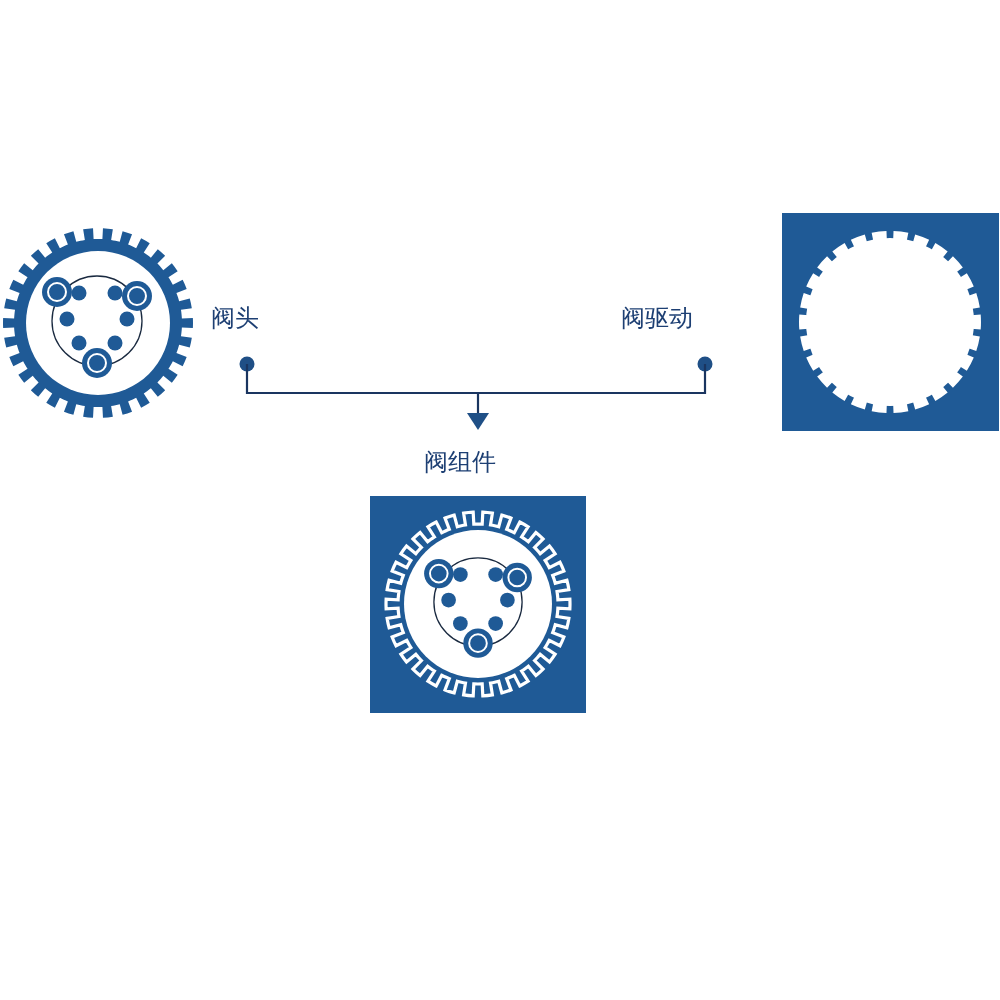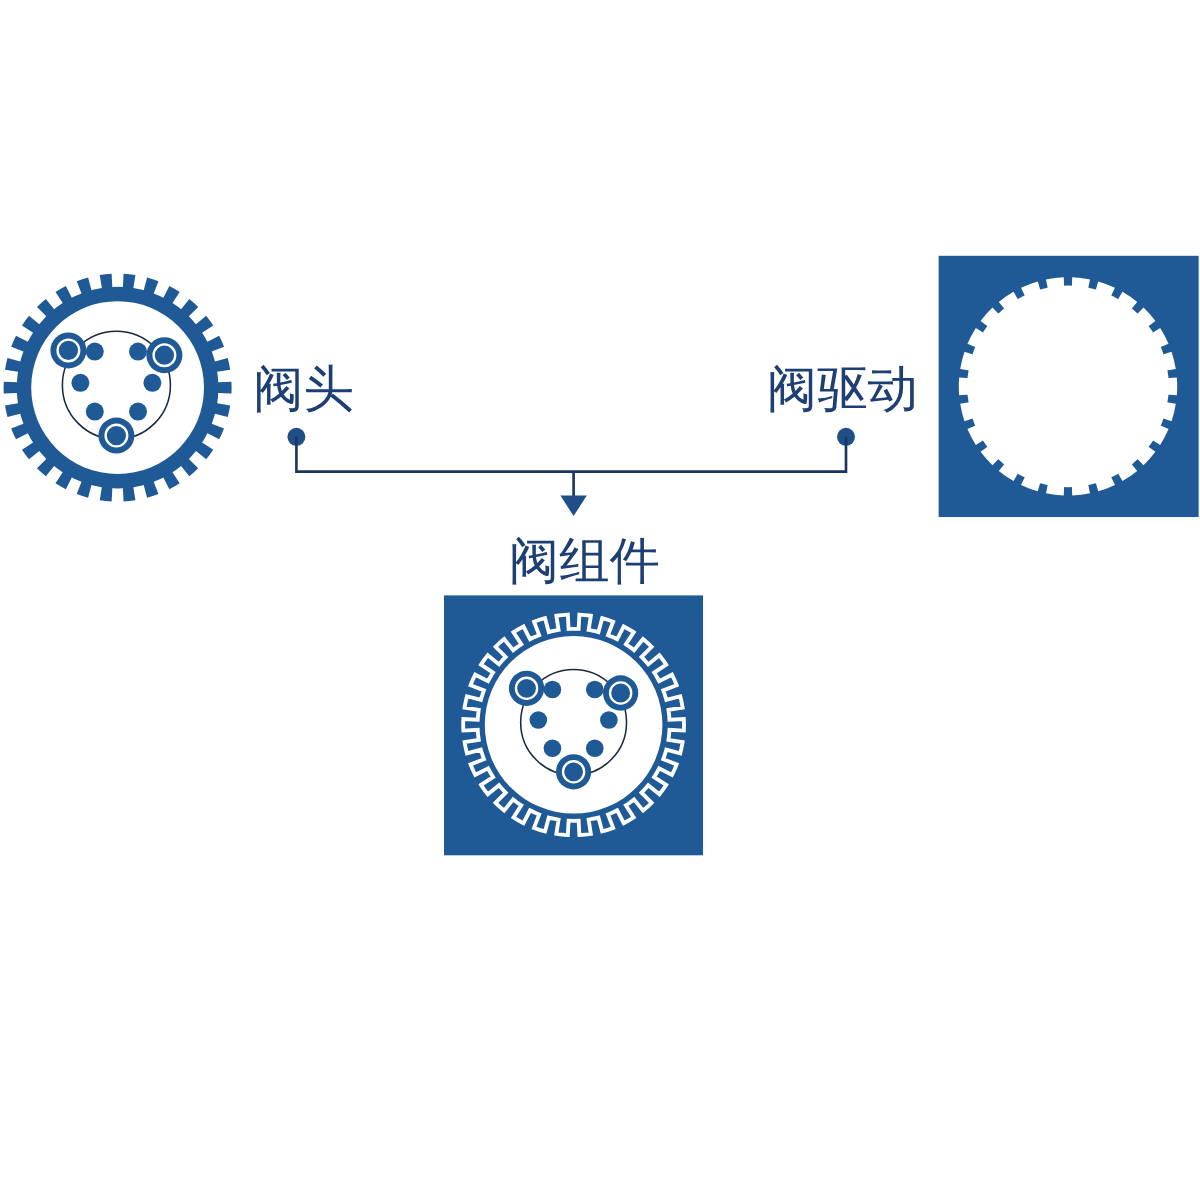--- a/index.html
+++ b/index.html
@@ -1,19 +1,19 @@
 <!DOCTYPE html>
 <html><head>
 <meta charset="utf-8">
 <style>
   html, body { margin: 0; padding: 0; background: #ffffff; }
   body { width: 1000px; height: 1000px; position: relative; overflow: hidden;
          font-family: "DejaVu Sans", "Liberation Sans", sans-serif; }
   .abs { position: absolute; }
-  .label { position: absolute; color: #1d3f73; font-size: 42px; line-height: 1; white-space: nowrap; letter-spacing: 0px; font-family: Liberation Mono, monospace; }
+  .label { position: absolute; color: #1d3f73; font-size: 24px; line-height: 1; white-space: nowrap; letter-spacing: 0px; }
   svg { display: block; }
 </style>
 </head>
 <body>
 
 <div class="abs" style="left:0; top:225px;">
   <svg width="196" height="196" viewBox="-98 -98 196 196" id="leftGear">
       <path d="M0.00 -84.00 A84 84 0 0 1 4.40 -83.88 L4.97 -94.87 A95 95 0 0 1 14.86 -93.83 L13.14 -82.97 A84 84 0 0 1 17.46 -82.16 A84 84 0 0 1 21.74 -81.14 L24.59 -91.76 A95 95 0 0 1 34.04 -88.69 L30.10 -78.42 A84 84 0 0 1 34.17 -76.74 A84 84 0 0 1 38.14 -74.84 L43.13 -84.65 A95 95 0 0 1 51.74 -79.67 L45.75 -70.45 A84 84 0 0 1 49.37 -67.96 A84 84 0 0 1 52.86 -65.28 L59.79 -73.83 A95 95 0 0 1 67.18 -67.18 L59.40 -59.40 A84 84 0 0 1 62.42 -56.21 A84 84 0 0 1 65.28 -52.86 L73.83 -59.79 A95 95 0 0 1 79.67 -51.74 L70.45 -45.75 A84 84 0 0 1 72.75 -42.00 A84 84 0 0 1 74.84 -38.14 L84.65 -43.13 A95 95 0 0 1 88.69 -34.04 L78.42 -30.10 A84 84 0 0 1 79.89 -25.96 A84 84 0 0 1 81.14 -21.74 L91.76 -24.59 A95 95 0 0 1 93.83 -14.86 L82.97 -13.14 A84 84 0 0 1 83.54 -8.78 A84 84 0 0 1 83.88 -4.40 L94.87 -4.97 A95 95 0 0 1 94.87 4.97 L83.88 4.40 A84 84 0 0 1 83.54 8.78 A84 84 0 0 1 82.97 13.14 L93.83 14.86 A95 95 0 0 1 91.76 24.59 L81.14 21.74 A84 84 0 0 1 79.89 25.96 A84 84 0 0 1 78.42 30.10 L88.69 34.04 A95 95 0 0 1 84.65 43.13 L74.84 38.14 A84 84 0 0 1 72.75 42.00 A84 84 0 0 1 70.45 45.75 L79.67 51.74 A95 95 0 0 1 73.83 59.79 L65.28 52.86 A84 84 0 0 1 62.42 56.21 A84 84 0 0 1 59.40 59.40 L67.18 67.18 A95 95 0 0 1 59.79 73.83 L52.86 65.28 A84 84 0 0 1 49.37 67.96 A84 84 0 0 1 45.75 70.45 L51.74 79.67 A95 95 0 0 1 43.13 84.65 L38.14 74.84 A84 84 0 0 1 34.17 76.74 A84 84 0 0 1 30.10 78.42 L34.04 88.69 A95 95 0 0 1 24.59 91.76 L21.74 81.14 A84 84 0 0 1 17.46 82.16 A84 84 0 0 1 13.14 82.97 L14.86 93.83 A95 95 0 0 1 4.97 94.87 L4.40 83.88 A84 84 0 0 1 0.00 84.00 A84 84 0 0 1 -4.40 83.88 L-4.97 94.87 A95 95 0 0 1 -14.86 93.83 L-13.14 82.97 A84 84 0 0 1 -17.46 82.16 A84 84 0 0 1 -21.74 81.14 L-24.59 91.76 A95 95 0 0 1 -34.04 88.69 L-30.10 78.42 A84 84 0 0 1 -34.17 76.74 A84 84 0 0 1 -38.14 74.84 L-43.13 84.65 A95 95 0 0 1 -51.74 79.67 L-45.75 70.45 A84 84 0 0 1 -49.37 67.96 A84 84 0 0 1 -52.86 65.28 L-59.79 73.83 A95 95 0 0 1 -67.18 67.18 L-59.40 59.40 A84 84 0 0 1 -62.42 56.21 A84 84 0 0 1 -65.28 52.86 L-73.83 59.79 A95 95 0 0 1 -79.67 51.74 L-70.45 45.75 A84 84 0 0 1 -72.75 42.00 A84 84 0 0 1 -74.84 38.14 L-84.65 43.13 A95 95 0 0 1 -88.69 34.04 L-78.42 30.10 A84 84 0 0 1 -79.89 25.96 A84 84 0 0 1 -81.14 21.74 L-91.76 24.59 A95 95 0 0 1 -93.83 14.86 L-82.97 13.14 A84 84 0 0 1 -83.54 8.78 A84 84 0 0 1 -83.88 4.40 L-94.87 4.97 A95 95 0 0 1 -94.87 -4.97 L-83.88 -4.40 A84 84 0 0 1 -83.54 -8.78 A84 84 0 0 1 -82.97 -13.14 L-93.83 -14.86 A95 95 0 0 1 -91.76 -24.59 L-81.14 -21.74 A84 84 0 0 1 -79.89 -25.96 A84 84 0 0 1 -78.42 -30.10 L-88.69 -34.04 A95 95 0 0 1 -84.65 -43.13 L-74.84 -38.14 A84 84 0 0 1 -72.75 -42.00 A84 84 0 0 1 -70.45 -45.75 L-79.67 -51.74 A95 95 0 0 1 -73.83 -59.79 L-65.28 -52.86 A84 84 0 0 1 -62.42 -56.21 A84 84 0 0 1 -59.40 -59.40 L-67.18 -67.18 A95 95 0 0 1 -59.79 -73.83 L-52.86 -65.28 A84 84 0 0 1 -49.37 -67.96 A84 84 0 0 1 -45.75 -70.45 L-51.74 -79.67 A95 95 0 0 1 -43.13 -84.65 L-38.14 -74.84 A84 84 0 0 1 -34.17 -76.74 A84 84 0 0 1 -30.10 -78.42 L-34.04 -88.69 A95 95 0 0 1 -24.59 -91.76 L-21.74 -81.14 A84 84 0 0 1 -17.46 -82.16 A84 84 0 0 1 -13.14 -82.97 L-14.86 -93.83 A95 95 0 0 1 -4.97 -94.87 L-4.40 -83.88 A84 84 0 0 1 -0.00 -84.00 Z" fill="#1f5a96"></path>
       <circle cx="0" cy="0" r="72" fill="#ffffff"></circle>
       <circle cx="-1" cy="-2" r="45" fill="none" stroke="#1a2a40" stroke-width="1.3"></circle>
@@ -27,21 +27,21 @@
       <circle cx="-41" cy="-31" r="9" fill="none" stroke="#ffffff" stroke-width="2"></circle>
       <circle cx="39" cy="-27" r="15" fill="#1f5a96"></circle>
       <circle cx="39" cy="-27" r="9" fill="none" stroke="#ffffff" stroke-width="2"></circle>
       <circle cx="-1" cy="40" r="15" fill="#1f5a96"></circle>
       <circle cx="-1" cy="40" r="9" fill="none" stroke="#ffffff" stroke-width="2"></circle>
     </svg>
 </div>
 
 <div class="label" style="left:211px; top:306px;">阀头</div>
 
-<div class="label" style="left:639px; top:306px;">阀驱动</div>
+<div class="label" style="left:621px; top:306px;">阀驱动</div>
 
 <div class="abs" style="left:782px; top:213px;">
   <svg width="217" height="218" viewBox="0 0 217 218" id="rightGear">
       <rect x="0" y="0" width="217" height="218" fill="#1f5a96"></rect>
       <path d="M108.00 27.00 A82 82 0 0 1 111.17 27.06 L111.52 18.07 A91 91 0 0 1 126.35 19.87 L124.53 28.68 A82 82 0 0 1 127.62 29.38 A82 82 0 0 1 130.69 30.20 L133.18 21.55 A91 91 0 0 1 147.14 26.85 L143.27 34.97 A82 82 0 0 1 146.11 36.39 A82 82 0 0 1 148.89 37.92 L153.37 30.12 A91 91 0 0 1 165.67 38.60 L159.96 45.57 A82 82 0 0 1 162.38 47.62 A82 82 0 0 1 164.71 49.77 L170.93 43.27 A91 91 0 0 1 180.84 54.45 L173.63 59.84 A82 82 0 0 1 175.48 62.42 A82 82 0 0 1 177.23 65.06 L184.83 60.24 A91 91 0 0 1 191.78 73.47 L183.49 76.98 A82 82 0 0 1 184.67 79.92 A82 82 0 0 1 185.74 82.91 L194.27 80.04 A91 91 0 0 1 197.84 94.55 L188.96 95.98 A82 82 0 0 1 189.40 99.12 A82 82 0 0 1 189.72 102.27 L198.69 101.53 A91 91 0 0 1 198.69 116.47 L189.72 115.73 A82 82 0 0 1 189.40 118.88 A82 82 0 0 1 188.96 122.02 L197.84 123.45 A91 91 0 0 1 194.27 137.96 L185.74 135.09 A82 82 0 0 1 184.67 138.08 A82 82 0 0 1 183.49 141.02 L191.78 144.53 A91 91 0 0 1 184.83 157.76 L177.23 152.94 A82 82 0 0 1 175.48 155.58 A82 82 0 0 1 173.63 158.16 L180.84 163.55 A91 91 0 0 1 170.93 174.73 L164.71 168.23 A82 82 0 0 1 162.38 170.38 A82 82 0 0 1 159.96 172.43 L165.67 179.40 A91 91 0 0 1 153.37 187.88 L148.89 180.08 A82 82 0 0 1 146.11 181.61 A82 82 0 0 1 143.27 183.03 L147.14 191.15 A91 91 0 0 1 133.18 196.45 L130.69 187.80 A82 82 0 0 1 127.62 188.62 A82 82 0 0 1 124.53 189.32 L126.35 198.13 A91 91 0 0 1 111.52 199.93 L111.17 190.94 A82 82 0 0 1 108.00 191.00 A82 82 0 0 1 104.83 190.94 L104.48 199.93 A91 91 0 0 1 89.65 198.13 L91.47 189.32 A82 82 0 0 1 88.38 188.62 A82 82 0 0 1 85.31 187.80 L82.82 196.45 A91 91 0 0 1 68.86 191.15 L72.73 183.03 A82 82 0 0 1 69.89 181.61 A82 82 0 0 1 67.11 180.08 L62.63 187.88 A91 91 0 0 1 50.33 179.40 L56.04 172.43 A82 82 0 0 1 53.62 170.38 A82 82 0 0 1 51.29 168.23 L45.07 174.73 A91 91 0 0 1 35.16 163.55 L42.37 158.16 A82 82 0 0 1 40.52 155.58 A82 82 0 0 1 38.77 152.94 L31.17 157.76 A91 91 0 0 1 24.22 144.53 L32.51 141.02 A82 82 0 0 1 31.33 138.08 A82 82 0 0 1 30.26 135.09 L21.73 137.96 A91 91 0 0 1 18.16 123.45 L27.04 122.02 A82 82 0 0 1 26.60 118.88 A82 82 0 0 1 26.28 115.73 L17.31 116.47 A91 91 0 0 1 17.31 101.53 L26.28 102.27 A82 82 0 0 1 26.60 99.12 A82 82 0 0 1 27.04 95.98 L18.16 94.55 A91 91 0 0 1 21.73 80.04 L30.26 82.91 A82 82 0 0 1 31.33 79.92 A82 82 0 0 1 32.51 76.98 L24.22 73.47 A91 91 0 0 1 31.17 60.24 L38.77 65.06 A82 82 0 0 1 40.52 62.42 A82 82 0 0 1 42.37 59.84 L35.16 54.45 A91 91 0 0 1 45.07 43.27 L51.29 49.77 A82 82 0 0 1 53.62 47.62 A82 82 0 0 1 56.04 45.57 L50.33 38.60 A91 91 0 0 1 62.63 30.12 L67.11 37.92 A82 82 0 0 1 69.89 36.39 A82 82 0 0 1 72.73 34.97 L68.86 26.85 A91 91 0 0 1 82.82 21.55 L85.31 30.20 A82 82 0 0 1 88.38 29.38 A82 82 0 0 1 91.47 28.68 L89.65 19.87 A91 91 0 0 1 104.48 18.07 L104.83 27.06 A82 82 0 0 1 108.00 27.00 Z" fill="#ffffff"></path>
       <circle cx="108" cy="109" r="84" fill="#ffffff"></circle>
     </svg>
 </div>
 
 <div class="abs" style="left:0; top:0;">

